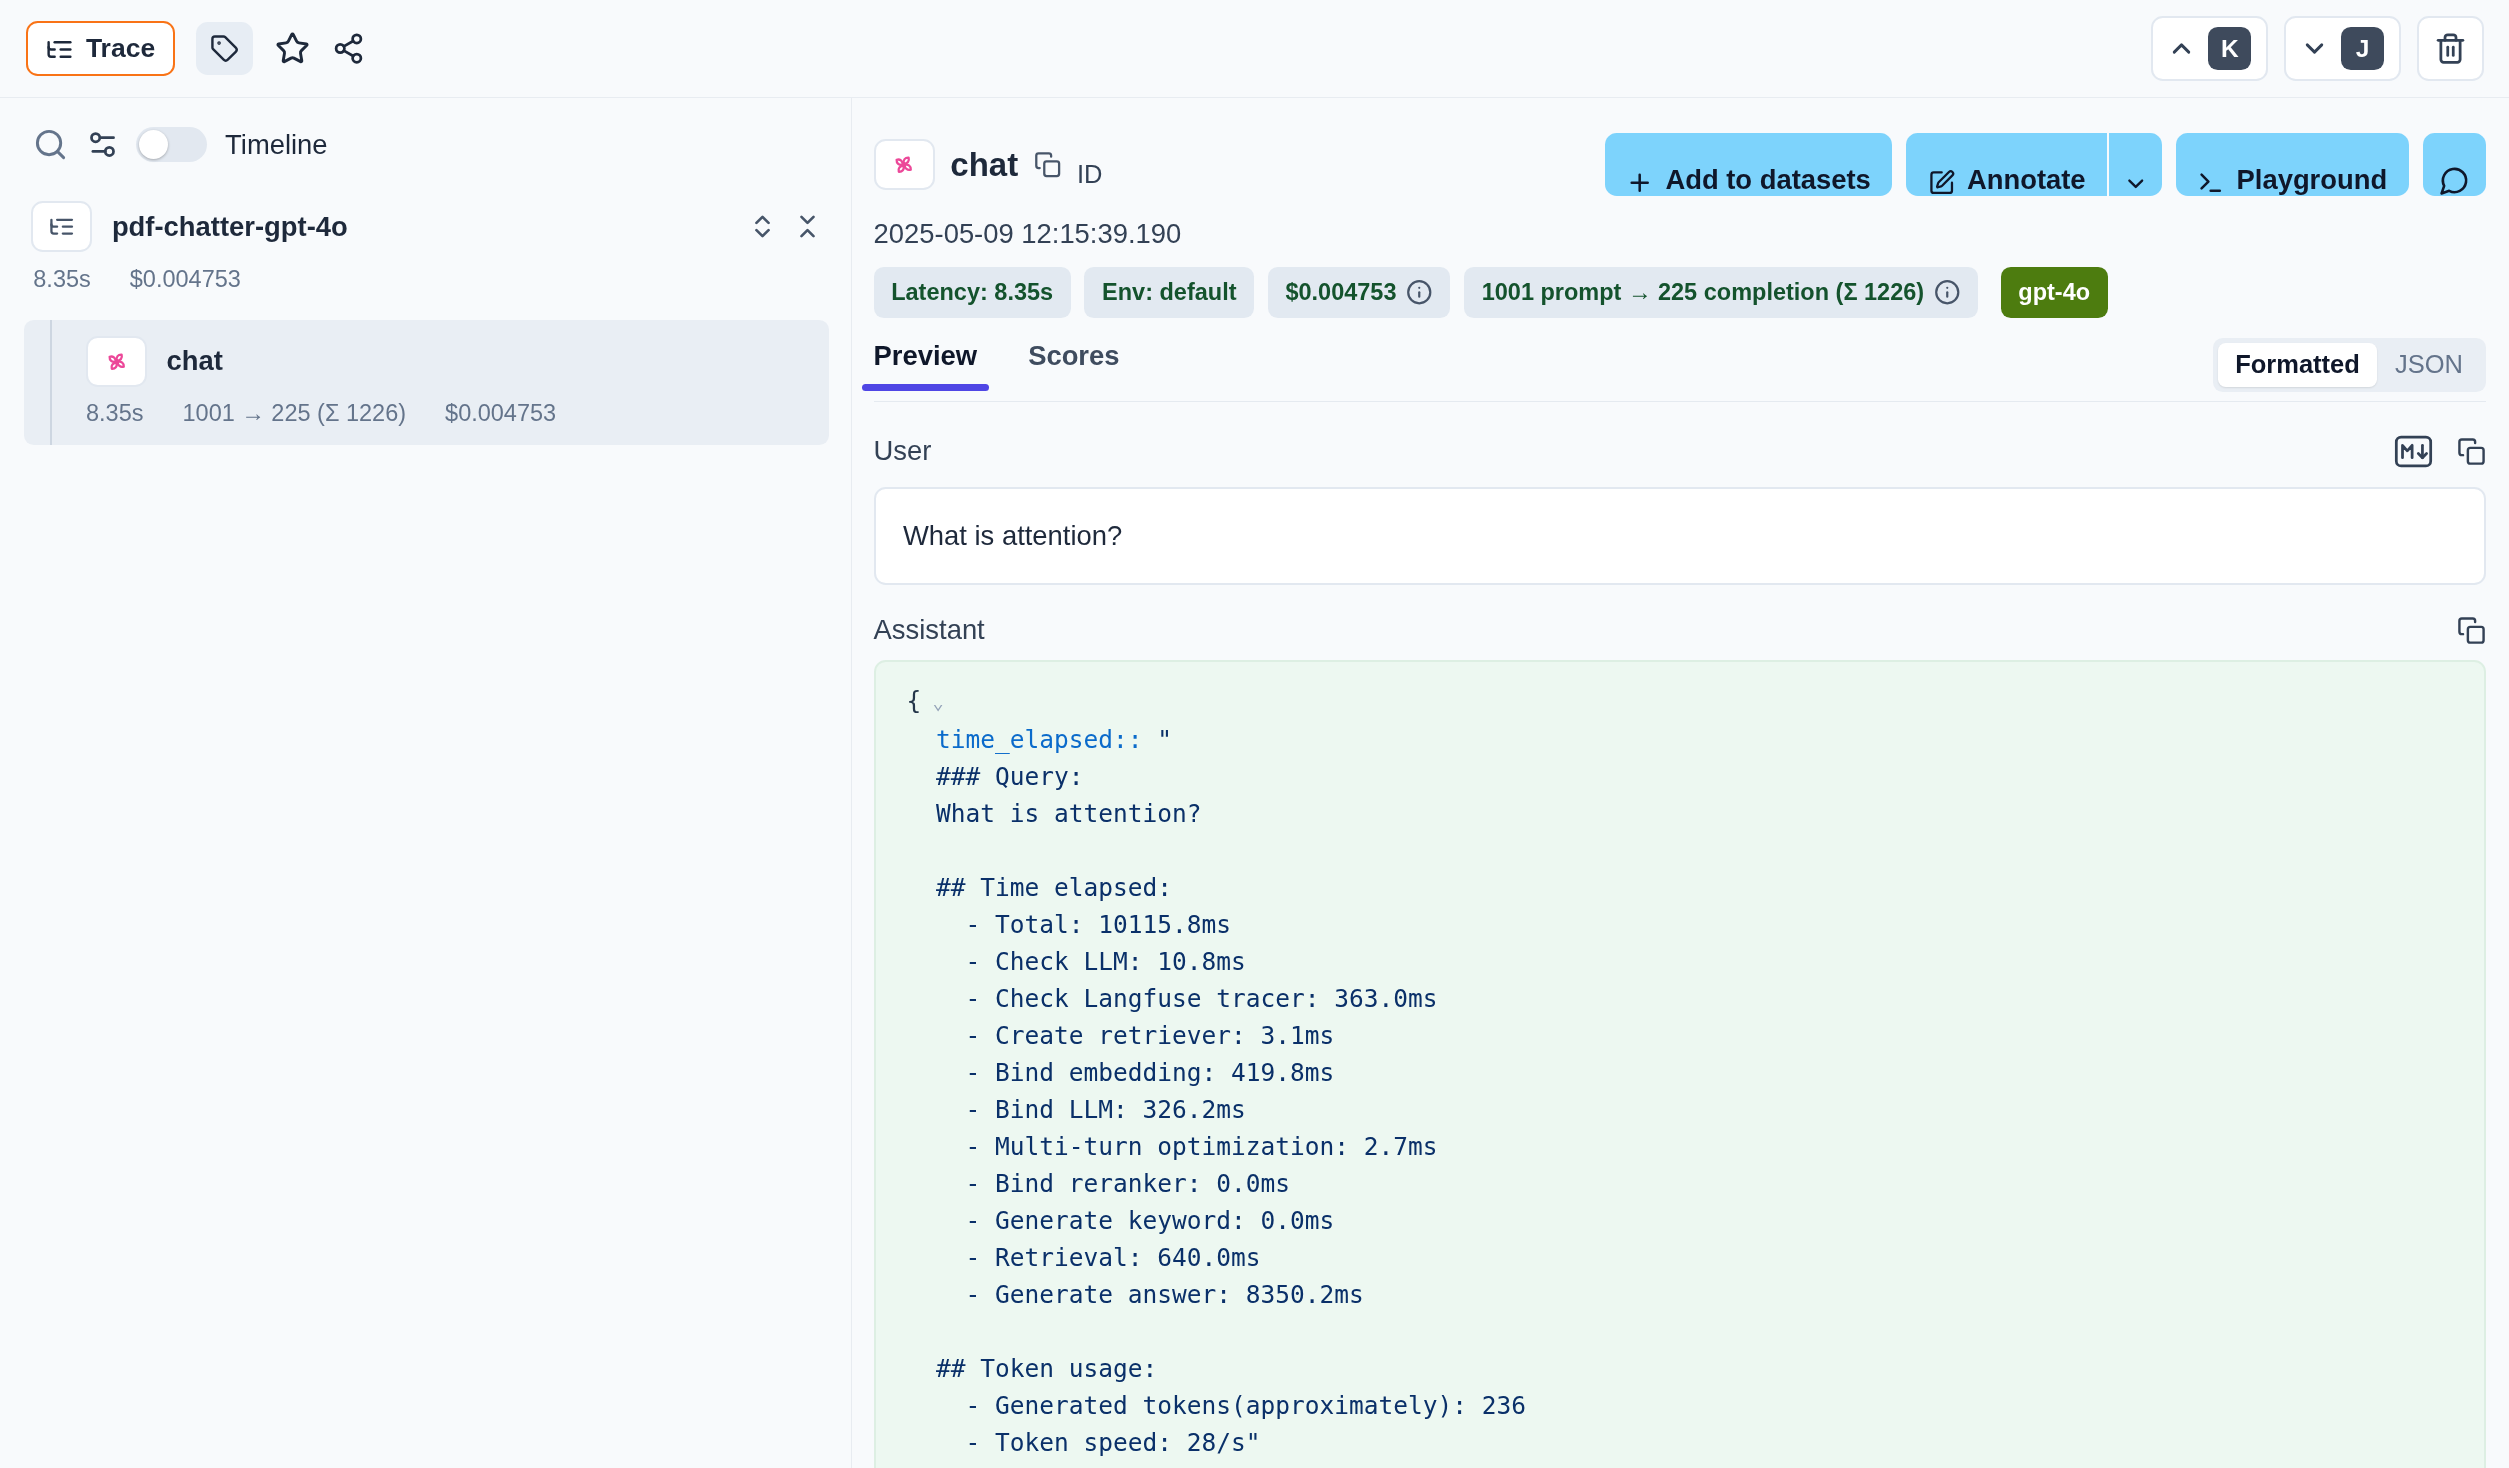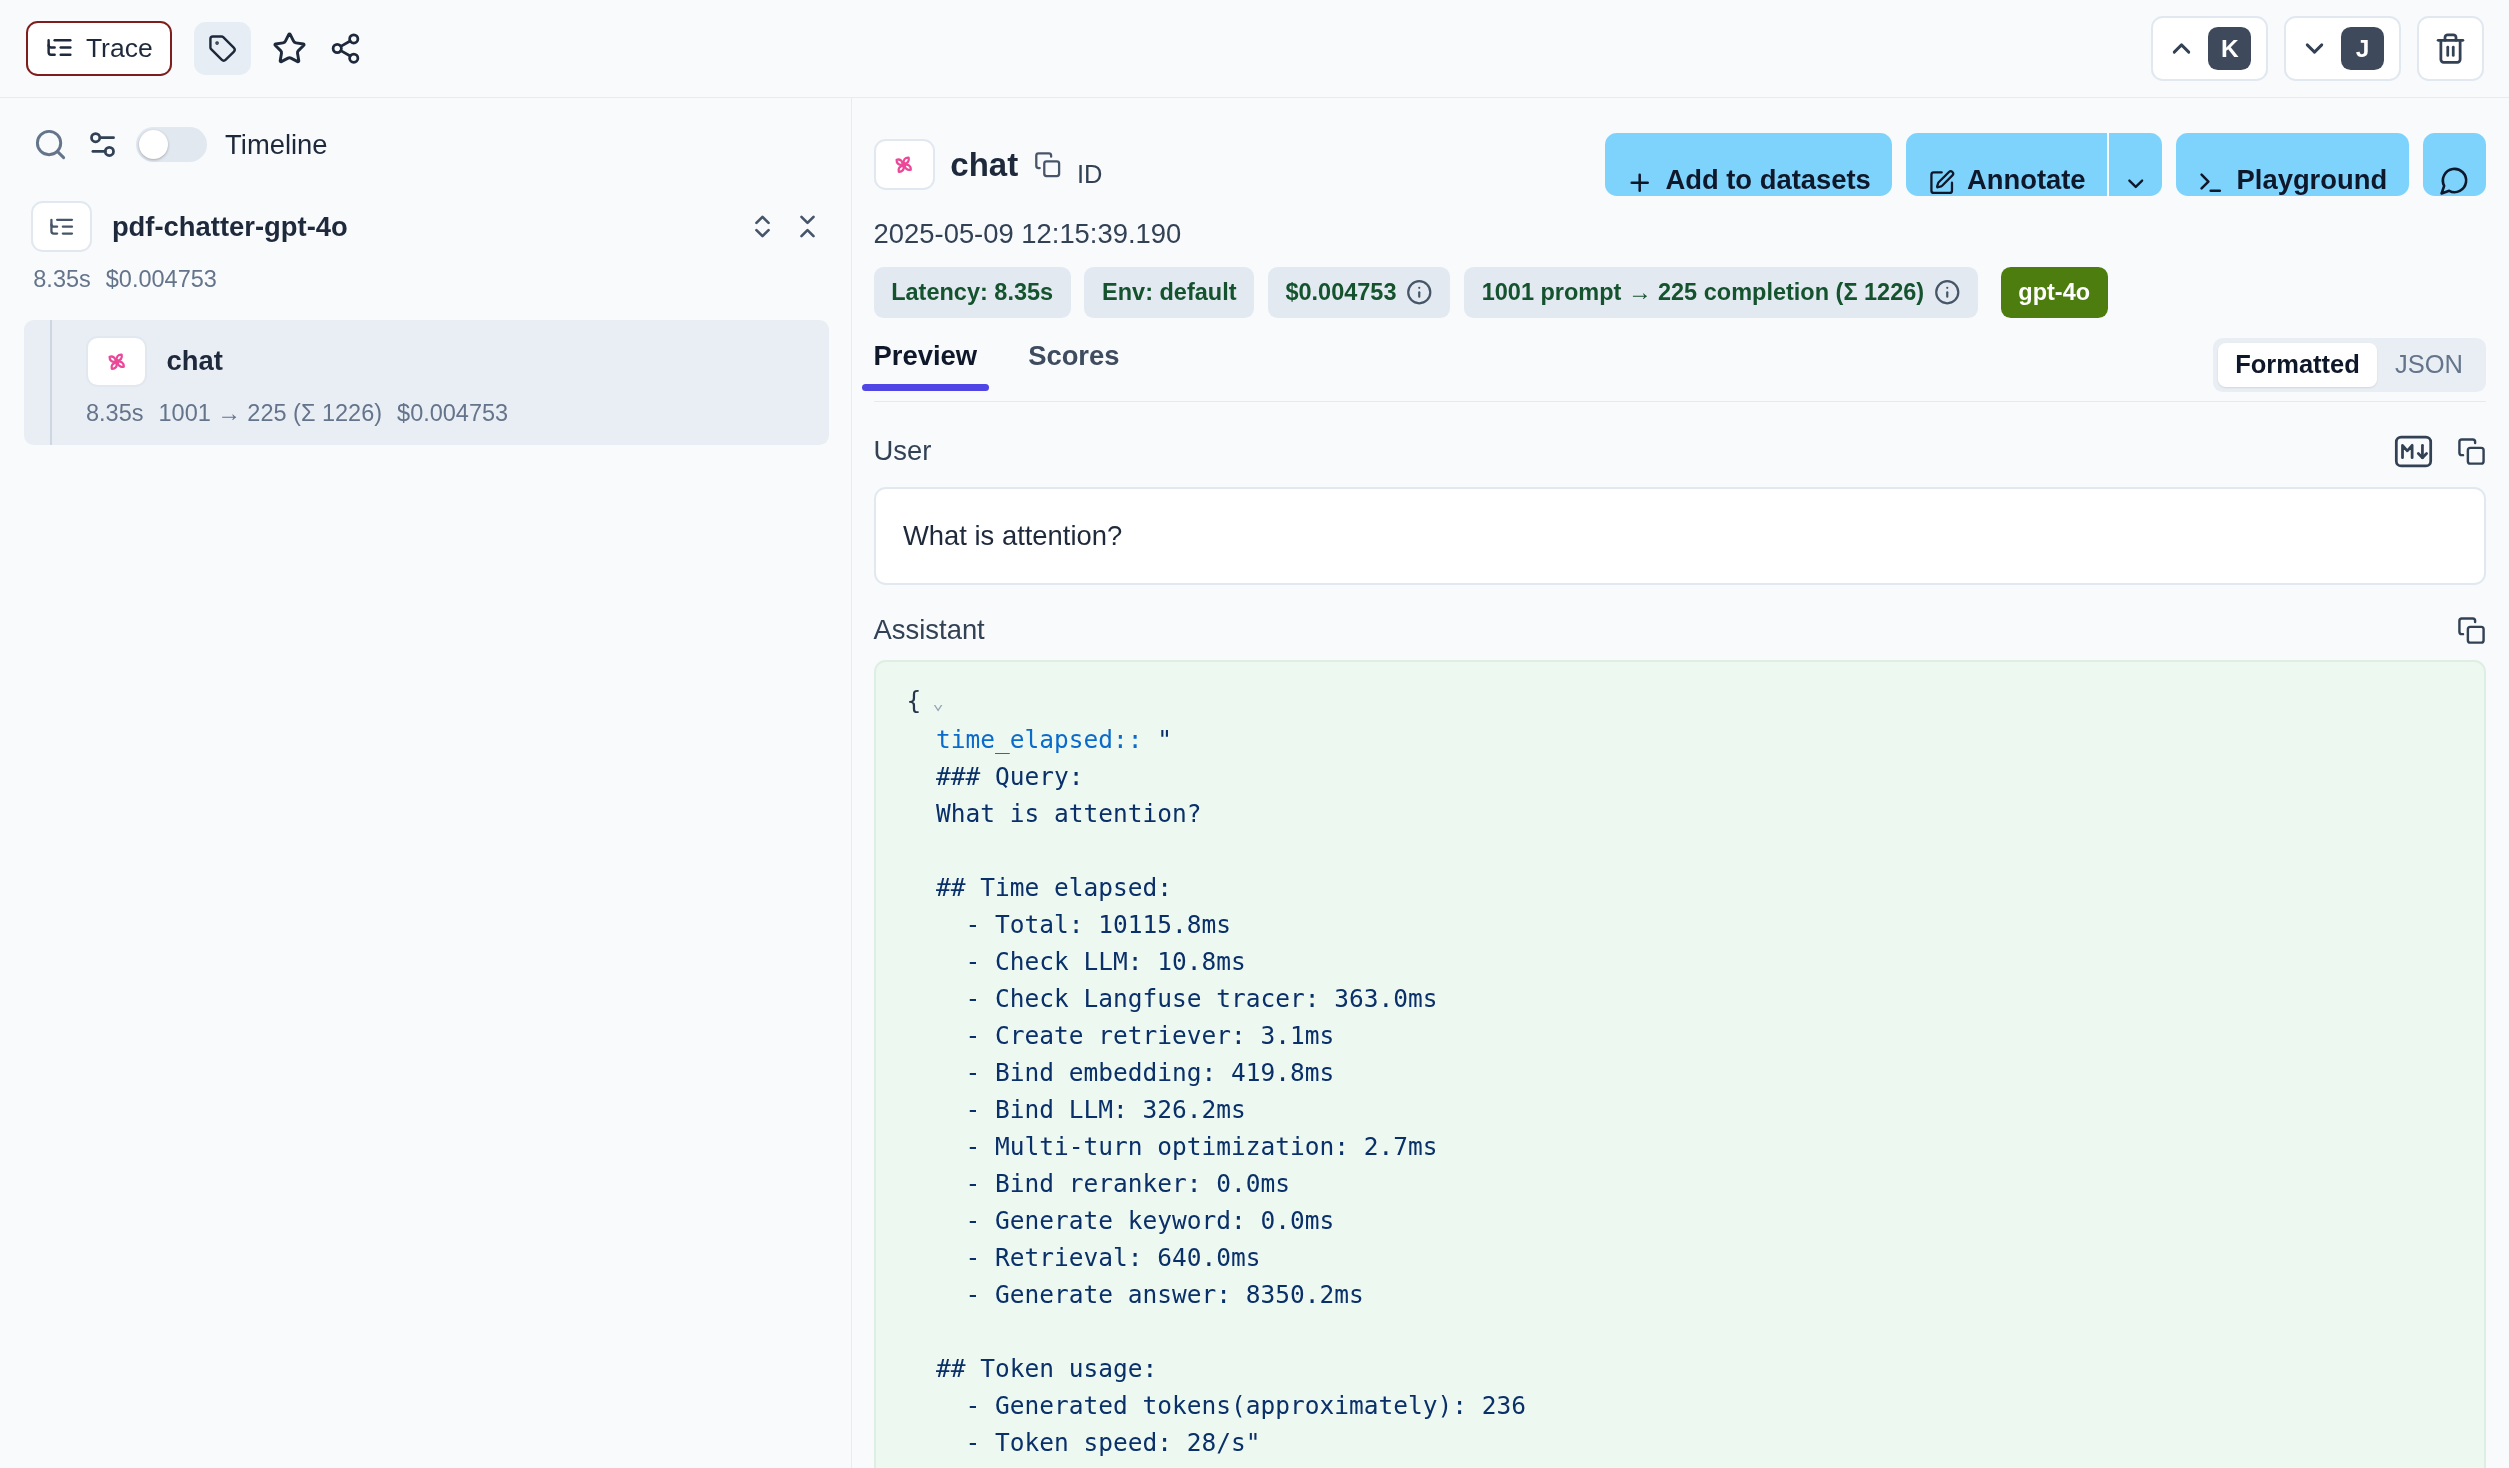--- a/index.html
+++ b/index.html
@@ -3,23 +3,23 @@
 <meta charset="utf-8">
 <style>
   * { margin:0; padding:0; box-sizing:border-box; }
   html,body { width:2509px; height:1468px; overflow:hidden; background:#f8fafc;
               font-family:"Liberation Sans", sans-serif; color:#1e293b; }
   svg { display:block; }
 
   
   .topbar { height:98px; display:flex; align-items:center; gap:21.6px; padding:0 25.5px;
             border-bottom:1px solid #e8ecf1; background:#f8fafc; }
-  .trace-badge { display:flex; align-items:flex-start; gap:11.8px; background:#fff;
-                 border:2px solid #7f1d1d; border-radius:11.8px; padding:9.8px 17.6px;
-                 font-weight:400; font-size:26.5px; color:#1e293b; }
+  .trace-badge { display:flex; align-items:flex-end; gap:11.8px; background:#fff;
+                 border:2px solid #f97316; border-radius:11.8px; padding:9.8px 17.6px;
+                 font-weight:700; font-size:26.5px; color:#1e293b; }
   .topbar-title { font-size:32px; font-weight:700; color:#1e293b; letter-spacing:-0.2px; white-space:nowrap; }
   .tag-pill { width:57px; height:53px; background:#e7edf4; border-radius:11.8px;
               display:flex; align-items:center; justify-content:center; color:#1e293b; }
   .icon-btn { background:none; border:none; color:#1e293b; display:flex; align-items:center; }
   .topbar-right { margin-left:auto; display:flex; gap:15.7px; align-items:center; }
   .nav-btn { height:65px; padding:0 14.7px; background:#fff; border:2px solid #e2e8f0;
              border-radius:11.8px; display:flex; align-items:center; gap:11.8px; color:#334155; }
   .key-badge { width:43px; height:43px; border-radius:9.8px; background:#3e4a5c; color:#fff;
                font-weight:700; font-size:24.5px; display:flex; align-items:center; justify-content:center; }
   .trash-btn { width:67px; justify-content:center; }
@@ -33,21 +33,21 @@
   .search-input::placeholder { color:#8a94a6; }
   .toggle { width:71px; height:35px; border-radius:17.6px; background:#e2e8f0; position:relative; flex:0 0 auto; }
   .toggle .knob { position:absolute; left:2.9px; top:2.9px; width:29px; height:29px;
                   background:#fff; border-radius:50%; box-shadow:0 1px 2.9px rgba(0,0,0,.28); }
   .timeline-label { font-size:27.4px; color:#1e293b; }
   .trace-row { display:flex; align-items:center; gap:19.6px; padding:0 7.8px; margin-top:39px; }
   .icon-chip { width:61px; height:51px; background:#fff; border:2px solid #e2e8f0; border-radius:11.8px;
                display:flex; align-items:center; justify-content:center; color:#475569; flex:0 0 auto; }
   .trace-name { font-size:27.4px; font-weight:700; color:#1e293b; }
   .row-actions { margin-left:auto; display:flex; gap:15.7px; color:#475569; }
-  .stats { font-size:23.5px; color:#64748b; display:flex; gap:15px; }
+  .stats { font-size:23.5px; color:#64748b; display:flex; gap:39px; }
   .trace-stats { margin:13.7px 7.8px 0 9.8px; }
   .chat-row { margin-top:27.4px; background:#e9eef4; border-radius:9.8px;
               padding:15.7px 19.6px 17.6px 25.5px; position:relative; }
   .chat-guide { position:absolute; left:26.5px; top:0; bottom:0; width:2px; background:#cdd6e1; }
   .chat-inner { margin-left:37px; }
   .chat-head { display:flex; align-items:center; gap:19.6px; }
   .chat-name { font-size:27.4px; font-weight:700; color:#1e293b; }
   .chat-stats { margin-top:13.7px; }
 
   

